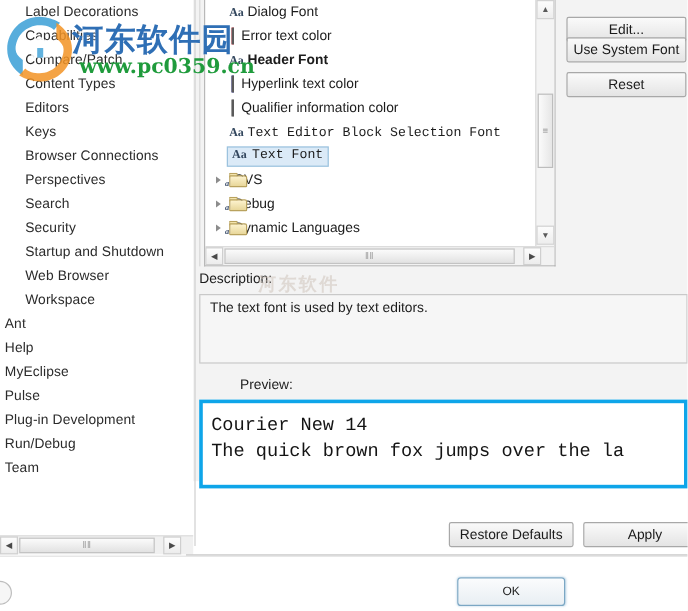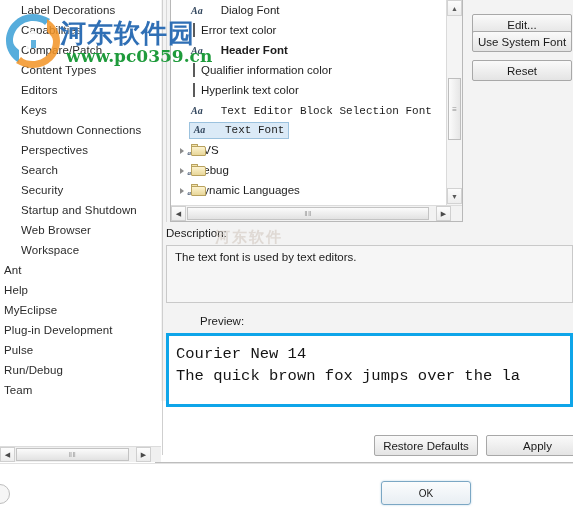--- a/index.html
+++ b/index.html
@@ -89,26 +89,25 @@
   .twisty {
     width: 0; height: 0;
     border-left: 4px solid #8c8c8c;
     border-top: 3.5px solid transparent;
     border-bottom: 3.5px solid transparent;
     margin-left: 3px;
   }
   .aa-icon {
     flex: 0 0 15px;
     font-family: "Liberation Serif", serif;
-    font-style: italic;
     font-weight: bold;
     font-size: 10px;
     color: #33475e;
     text-align: center;
-    margin-right: 18px;
+    margin-right: 3px;
   }
   .sw {
     flex: 0 0 11px;
     width: 11px; height: 11px;
     border: 1px solid #5a5a5a;
     margin-right: 6px;
     margin-left: 2px;
   }
   .folder {
     position: relative;
@@ -340,32 +339,32 @@
 <div id="root">
 
   <div id="sidebar">
     <div id="sidebar-list">
         <div class="side-item lvl1"><span>Label Decorations</span></div>
         <div class="side-item lvl1"><span>Capabilities</span></div>
         <div class="side-item lvl1"><span>Compare/Patch</span></div>
         <div class="side-item lvl1"><span>Content Types</span></div>
         <div class="side-item lvl1"><span>Editors</span></div>
         <div class="side-item lvl1"><span>Keys</span></div>
-        <div class="side-item lvl1"><span>Shutdown Connections</span></div>
+        <div class="side-item lvl1"><span>Browser Connections</span></div>
         <div class="side-item lvl1"><span>Perspectives</span></div>
         <div class="side-item lvl1"><span>Search</span></div>
         <div class="side-item lvl1"><span>Security</span></div>
         <div class="side-item lvl1"><span>Startup and Shutdown</span></div>
         <div class="side-item lvl1"><span>Web Browser</span></div>
         <div class="side-item lvl1"><span>Workspace</span></div>
         <div class="side-item lvl0"><span>Ant</span></div>
         <div class="side-item lvl0"><span>Help</span></div>
         <div class="side-item lvl0"><span>MyEclipse</span></div>
+        <div class="side-item lvl0"><span>Pulse</span></div>
         <div class="side-item lvl0"><span>Plug-in Development</span></div>
-        <div class="side-item lvl0"><span>Pulse</span></div>
         <div class="side-item lvl0"><span>Run/Debug</span></div>
         <div class="side-item lvl0"><span>Team</span></div>
       </div>
   </div>
 
   <div id="side-hscroll">
     <div class="hs-arrow" style="left:0;">
       <span>◀</span>
     </div>
     <div class="hs-thumb" style="left:16px; width:113px;">
@@ -388,25 +387,25 @@
         <div class="trow">
           <span class="tw"></span>
           <span class="label-box"><span class="sw" style="background: rgb(232, 17, 35);"></span><span>Error text color</span></span>
         </div>
         <div class="trow">
           <span class="tw"></span>
           <span class="label-box"><span class="aa-icon">Aa</span><span class="bold">Header Font</span></span>
         </div>
         <div class="trow">
           <span class="tw"></span>
+          <span class="label-box"><span class="sw" style="background: rgb(0, 0, 128);"></span><span>Hyperlink text color</span></span>
+        </div>
+        <div class="trow">
+          <span class="tw"></span>
           <span class="label-box"><span class="sw" style="background: rgb(128, 128, 128);"></span><span>Qualifier information color</span></span>
-        </div>
-        <div class="trow">
-          <span class="tw"></span>
-          <span class="label-box"><span class="sw" style="background: rgb(0, 0, 128);"></span><span>Hyperlink text color</span></span>
         </div>
         <div class="trow">
           <span class="tw"></span>
           <span class="label-box"><span class="aa-icon">Aa</span><span class="mono">Text Editor Block Selection Font</span></span>
         </div>
         <div class="trow selected">
           <span class="tw"></span>
           <span class="label-box">
             <span class="aa-icon">Aa</span>
             <span class="mono">Text Font</span>

